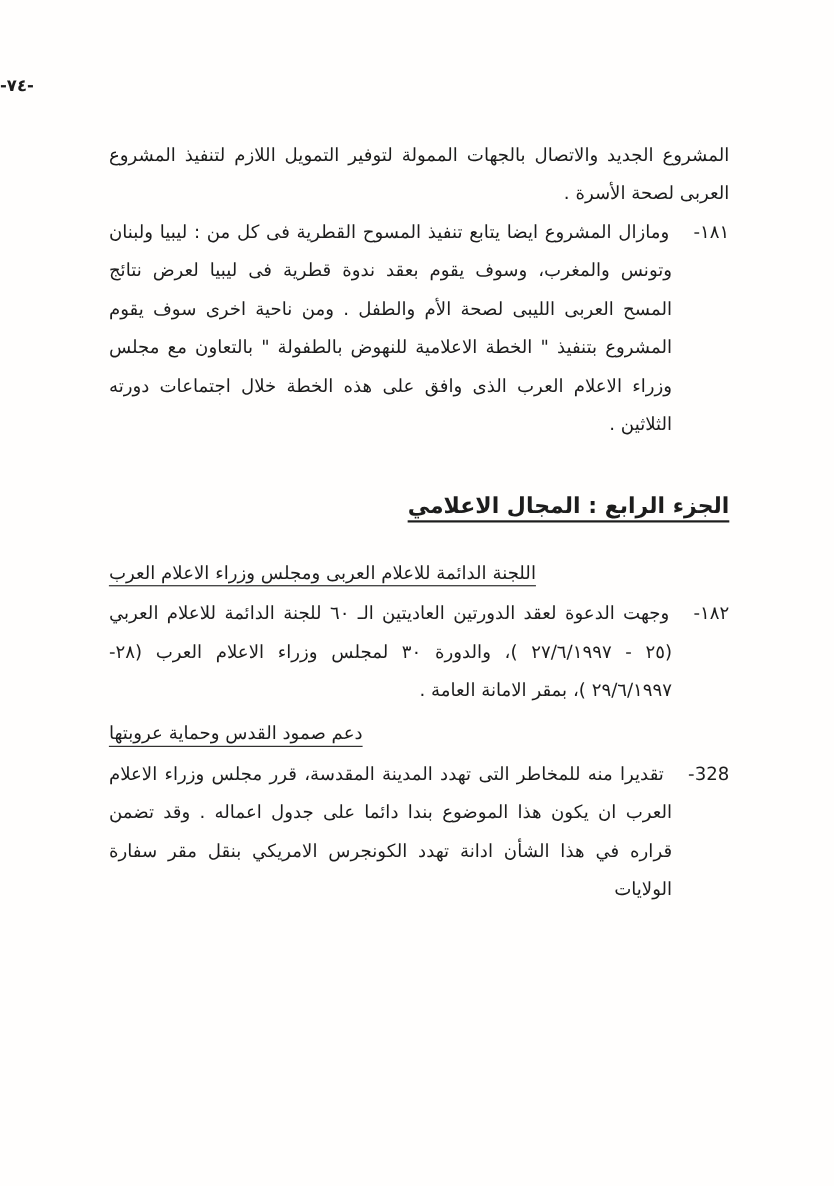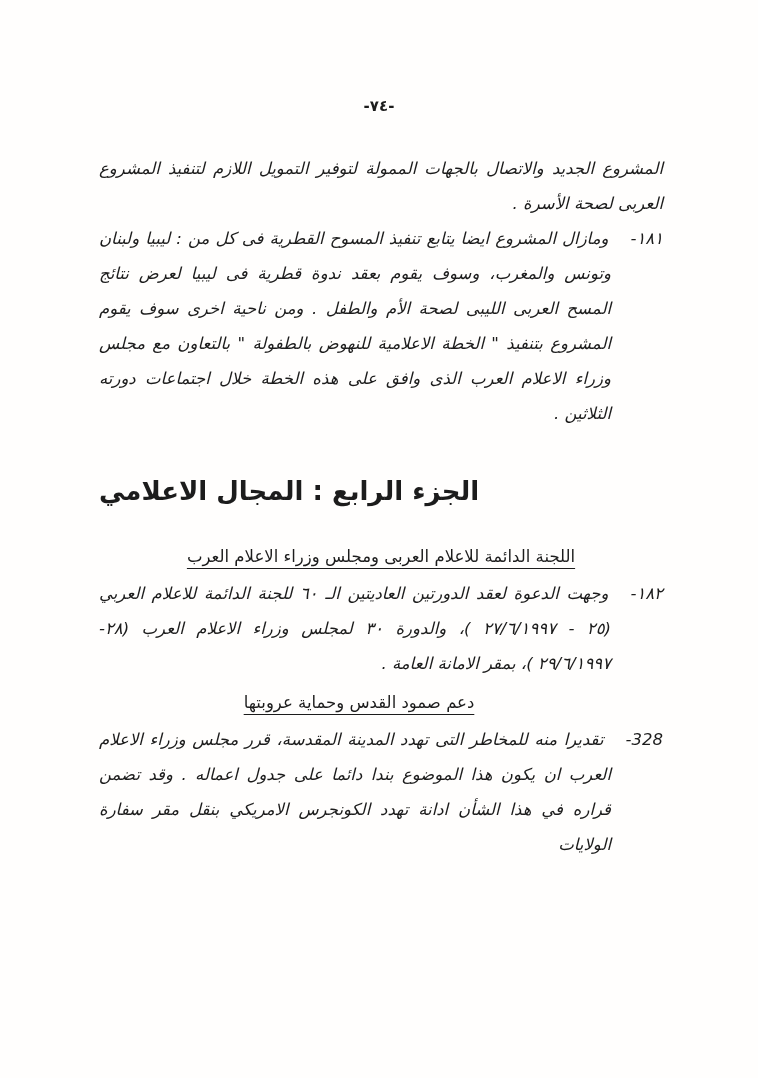--- a/index.html
+++ b/index.html
@@ -6,49 +6,50 @@
   .page {
     width: 758px;
     height: 1078px;
     margin: 0 auto;
     background: #fffefd;
     color: #1c1c1c;
     font-family: "DejaVu Sans", sans-serif;
     overflow: hidden;
   }
   .page-number {
-    text-align: center;
-    padding-top: 97px;
+    text-align: left;
+    padding-top: 69px;
     font-size: 15px;
     font-weight: bold;
     letter-spacing: 1px;
   }
   .content {
     direction: rtl;
     padding: 36px 95px 0 99px;
     font-size: 16.5px;
     line-height: 35px;
     text-align: justify;
   }
-  .content p { margin: 0; font-style: italic; }
+  .content p { margin: 0; }
   .numbered { padding-right: 52px; text-indent: -52px; }
   .num { margin-left: 22px; white-space: nowrap; }
   .section-heading {
-    font-size: 26px;
+    font-size: 20px;
     font-weight: bold;
     margin: 42px 0 30px 0;
-    text-align: left;
+    text-align: right;
+    text-decoration: underline;
     text-underline-offset: 7px;
     line-height: 1.4;
   }
   .subheading {
     font-weight: normal;
     font-size: 16.5px;
     margin: 0 0 2px 0;
-    text-align: center;
+    text-align: left;
     text-decoration: underline;
     text-underline-offset: 6px;
     line-height: 35px;
   }
   .subheading.indented { margin-right: 44px; margin-top: 4px; }
   .first-indent { text-indent: 30px; }
 </style>
 </head>
 <body>
 

